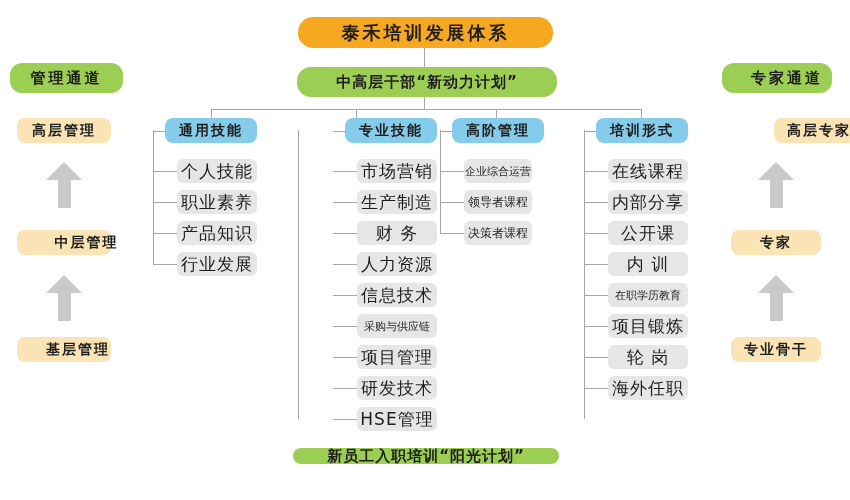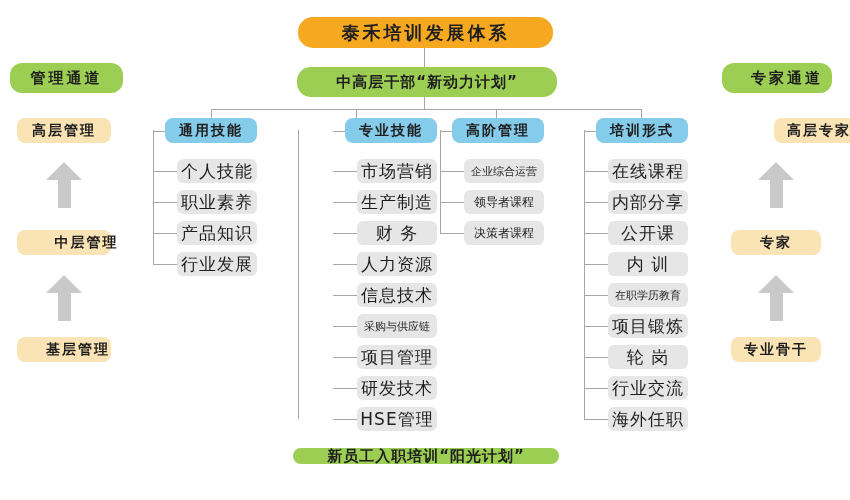--- a/index.html
+++ b/index.html
@@ -27,21 +27,21 @@
     position:relative;margin-left:12px;width:92px;height:25px;margin-bottom:16px;
     background:var(--blue);border-radius:8px;display:flex;align-items:center;justify-content:center;
     font-size:14px;font-weight:bold;letter-spacing:2px;
   }
   .col-head::before{content:"";position:absolute;left:-12px;top:50%;width:12px;height:1px;background:var(--line);}
   .item{
     position:relative;margin-left:24px;width:80px;height:24px;margin-bottom:7px;
     background:var(--gray);border-radius:6px;display:flex;align-items:center;justify-content:center;
     font-size:17px;letter-spacing:1px;
   }
-  .col3 .item{width:80px;}
+  .col3 .item{width:68px;}
   .item::before{content:"";position:absolute;left:-24px;top:50%;width:24px;height:1px;background:var(--line);}
   .item.sm{font-size:11px;letter-spacing:0;}
   .item.md{font-size:12px;letter-spacing:0;}
   
   .up-arrow{position:absolute;width:36px;}
   .up-arrow .head{width:0;height:0;border-left:18px solid transparent;border-right:18px solid transparent;border-bottom:18px solid var(--arrow);}
   .up-arrow .shaft{width:13px;height:28px;background:var(--arrow);margin:0 auto;}
 </style>
 </head>
 <body>
@@ -119,19 +119,18 @@
   <div class="col col4" style="left:584px;">
     <div class="rail"></div>
     <div class="col-head">培训形式</div>
     <div class="item">在线课程</div>
     <div class="item">内部分享</div>
     <div class="item">公开课</div>
     <div class="item">内 训</div>
     <div class="item sm">在职学历教育</div>
     <div class="item">项目锻炼</div>
     <div class="item">轮 岗</div>
-    <div class="item">行业交流</div>
     <div class="item">海外任职</div>
   </div>
 
   <div class="box plan-box" style="left:293px;top:448px;width:266px;height:16px;">新员工入职培训“阳光计划”</div>
 
 </div>
 
 </body></html>

